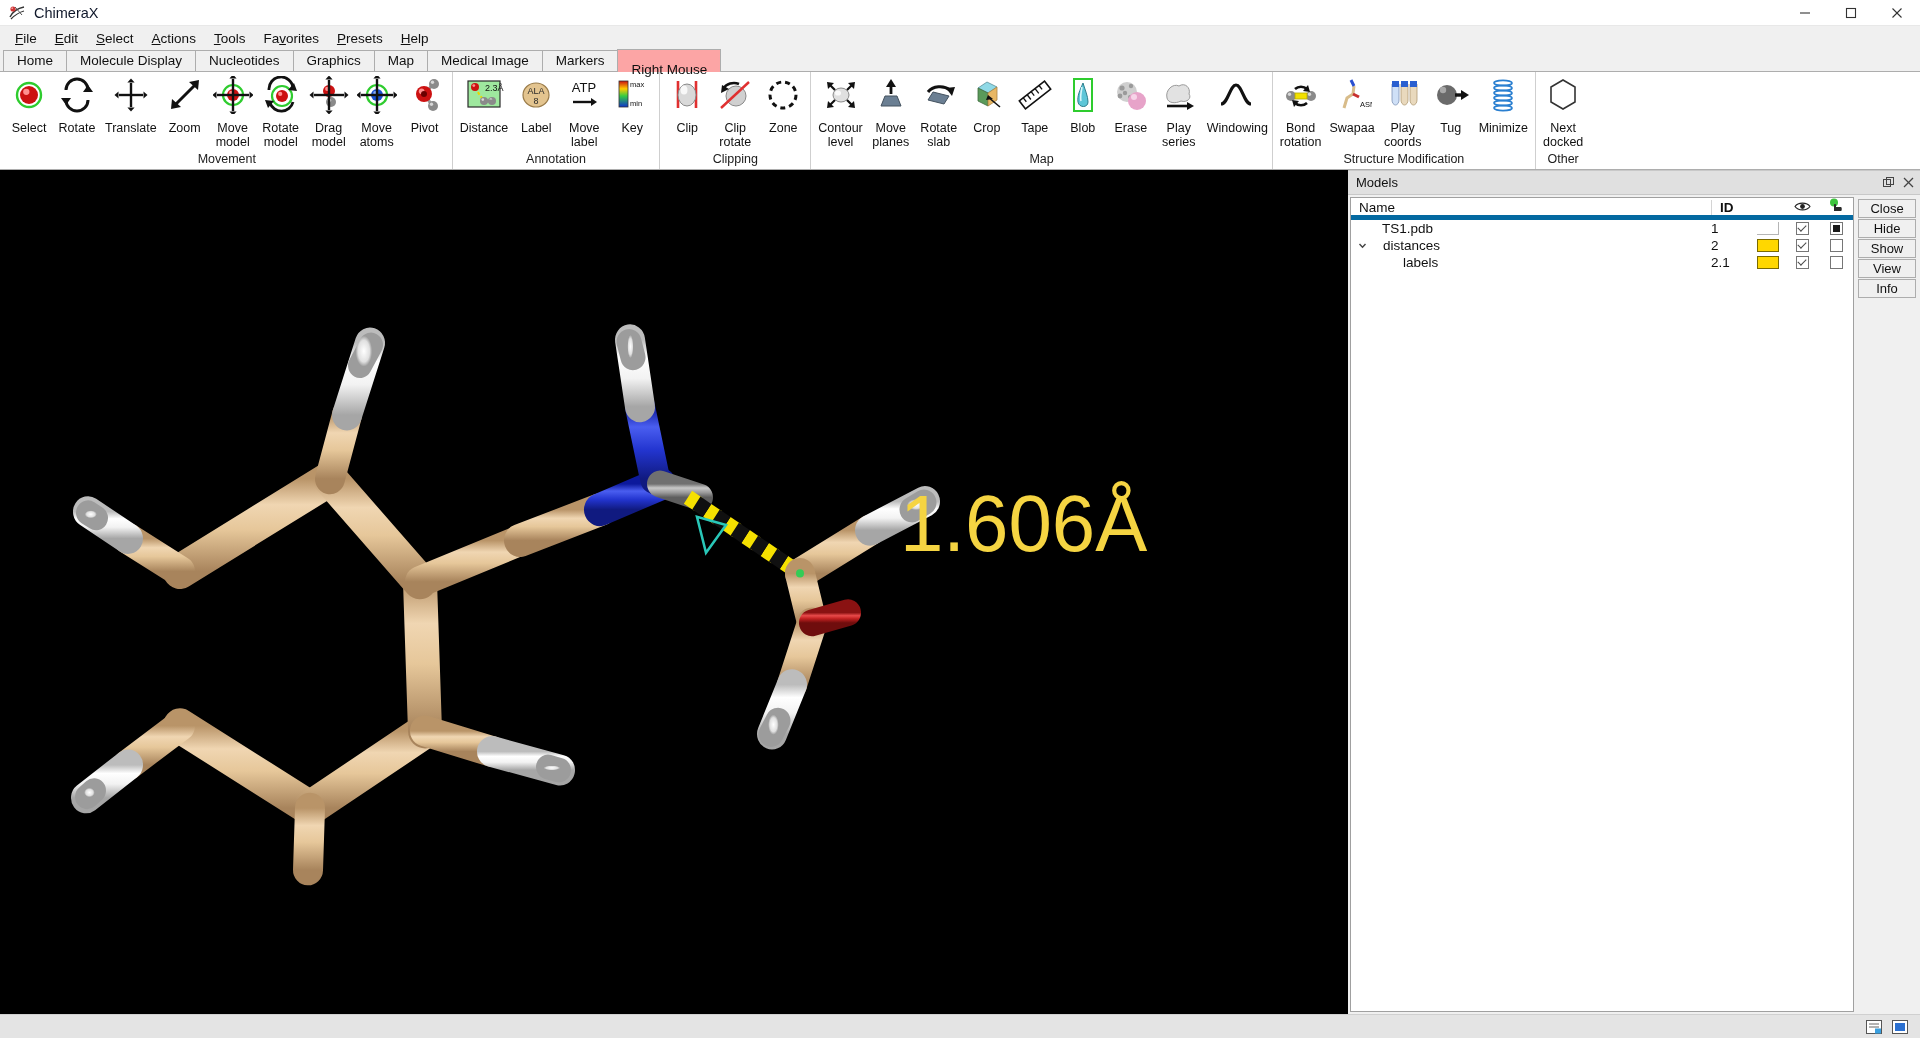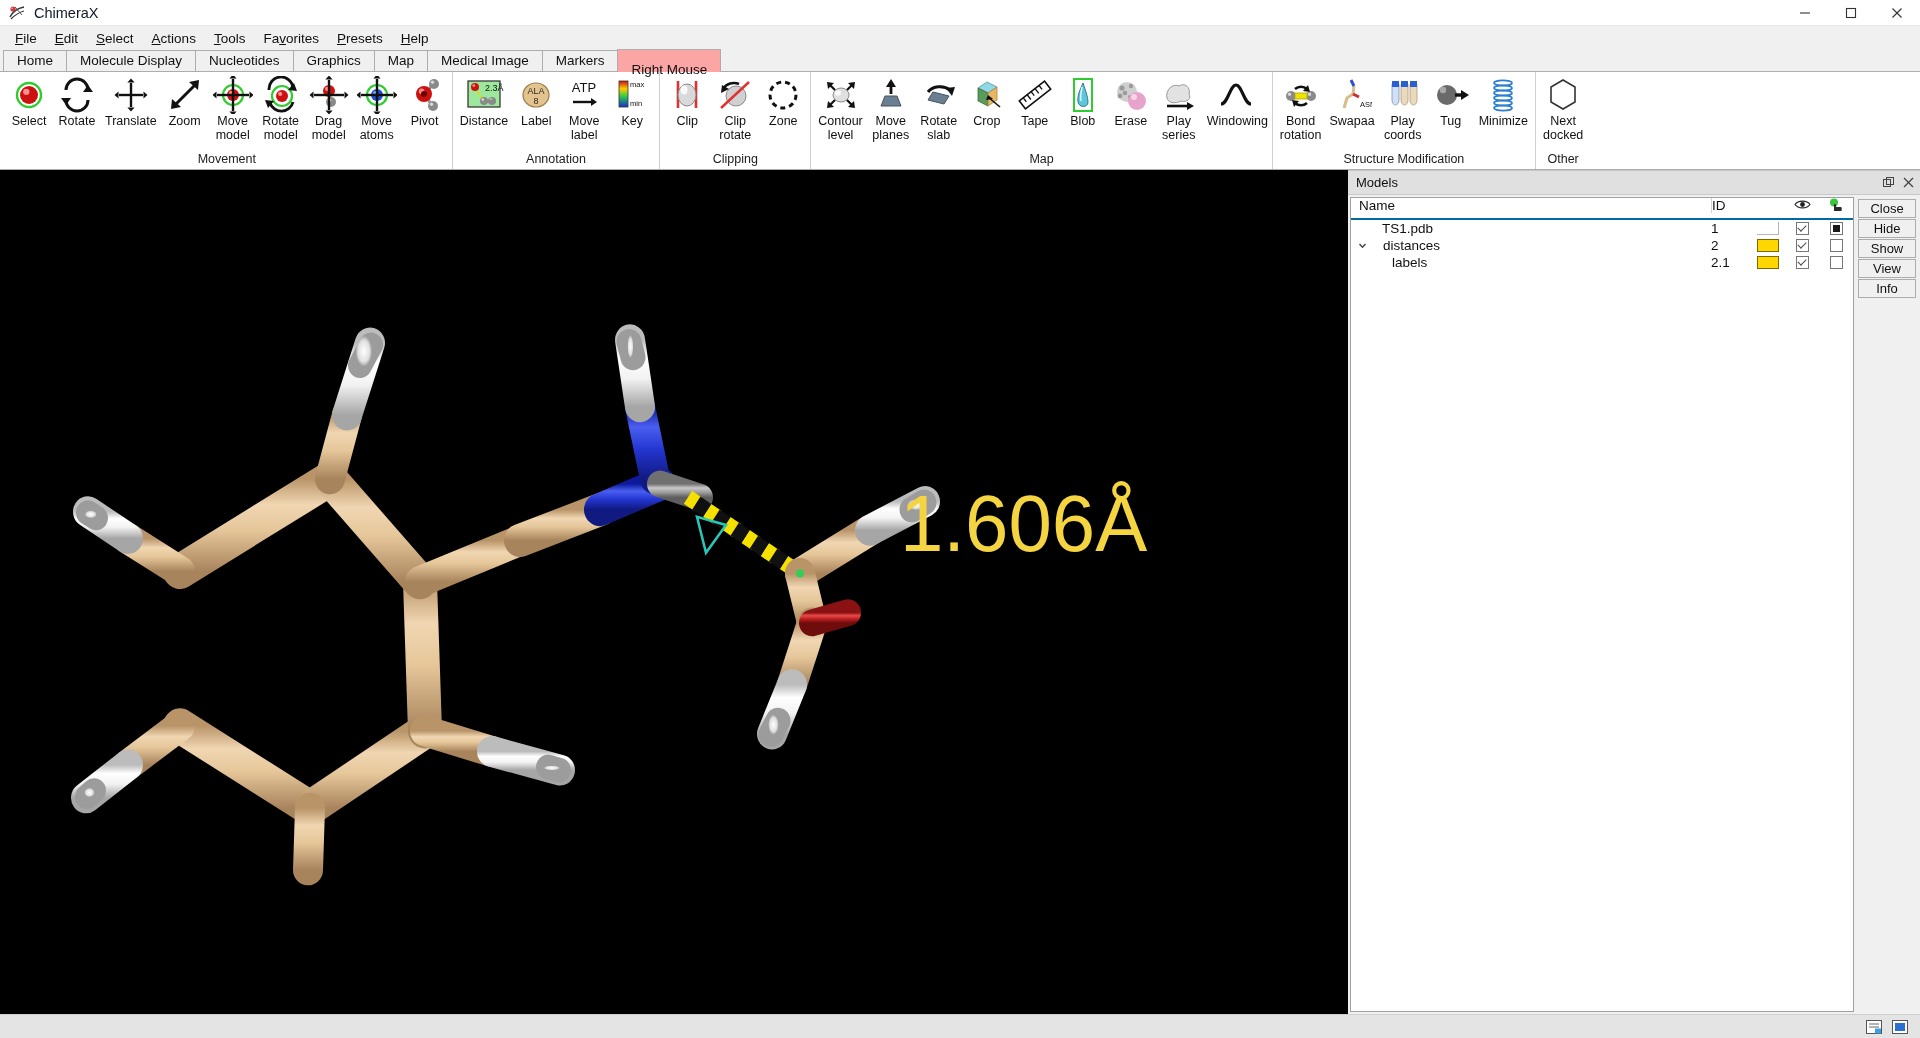--- a/index.html
+++ b/index.html
@@ -109,21 +109,21 @@
   }
   .tbtn {
     width: auto; min-width: 46px;
     display: flex; flex-direction: column; align-items: center;
     padding: 4px 4px 0 4px;
     cursor: default;
   }
   .tbtn .ic {
     height: 38px; width: 40px;
     display: flex; align-items: center; justify-content: center;
-    margin-bottom: 1px;
+    margin-bottom: 8px;
   }
   .tbtn .lb {
     font-size: 12.5px; color: #111;
     text-align: center; line-height: 13.5px;
     max-width: 58px;
     white-space: pre-line;
   }
 
   
   .body-row {
@@ -167,27 +167,27 @@
   }
   .tree {
     flex: 1;
     background: #ffffff;
     border: 1px solid #a0a0a0;
     margin: 2px 0 2px 2px;
     min-width: 0;
     overflow: hidden;
   }
   .tree-head {
-    display: flex; align-items: flex-start;
+    display: flex; align-items: flex-end;
     height: 22px;
-    border-bottom: 2px solid #0369a1;
+    border-bottom: 5px solid #0369a1;
     font-size: 13.5px; color: #101010;
   }
   .th-name { flex: 1; padding-left: 8px; }
-  .th-id   { width: 40px; text-align: left; border-left: 1px solid #d4d4d4; padding-left: 0;}
+  .th-id   { width: 40px; text-align: left; border-left: 1px solid #d4d4d4; padding-left: 8px; font-weight: bold;}
   .th-col  { width: 34px; text-align: center; border-left: 1px solid #d4d4d4;}
   .th-eye  { width: 34px; text-align: center; }
   .th-sel  { width: 34px; text-align: center; }
   .trow {
     display: flex; align-items: center;
     height: 17px;
     font-size: 13.5px; color: #101010;
   }
   .tc-name { flex: 1; display: flex; align-items: center; min-width: 0; }
   .tc-id   { width: 40px; }
@@ -950,21 +950,21 @@
                 <div class="tc-eye">
                   <div class="cbox checked"></div>
                 </div>
                 <div class="tc-sel">
                   <div class="cbox"></div>
                 </div>
               </div>
               <div class="trow">
                 <div class="tc-name">
                   <span class="twisty" style="margin-left: 24px;"></span>
-                  <span style="margin-left: 3px;">labels</span>
+                  <span style="margin-left: 14px;">labels</span>
                 </div>
                 <div class="tc-id">2.1</div>
                 <div class="tc-col">
                   <div class="swatch" style="background: rgb(255, 215, 0); border-color: rgb(122, 106, 0);"></div>
                 </div>
                 <div class="tc-eye">
                   <div class="cbox checked"></div>
                 </div>
                 <div class="tc-sel">
                   <div class="cbox"></div>

